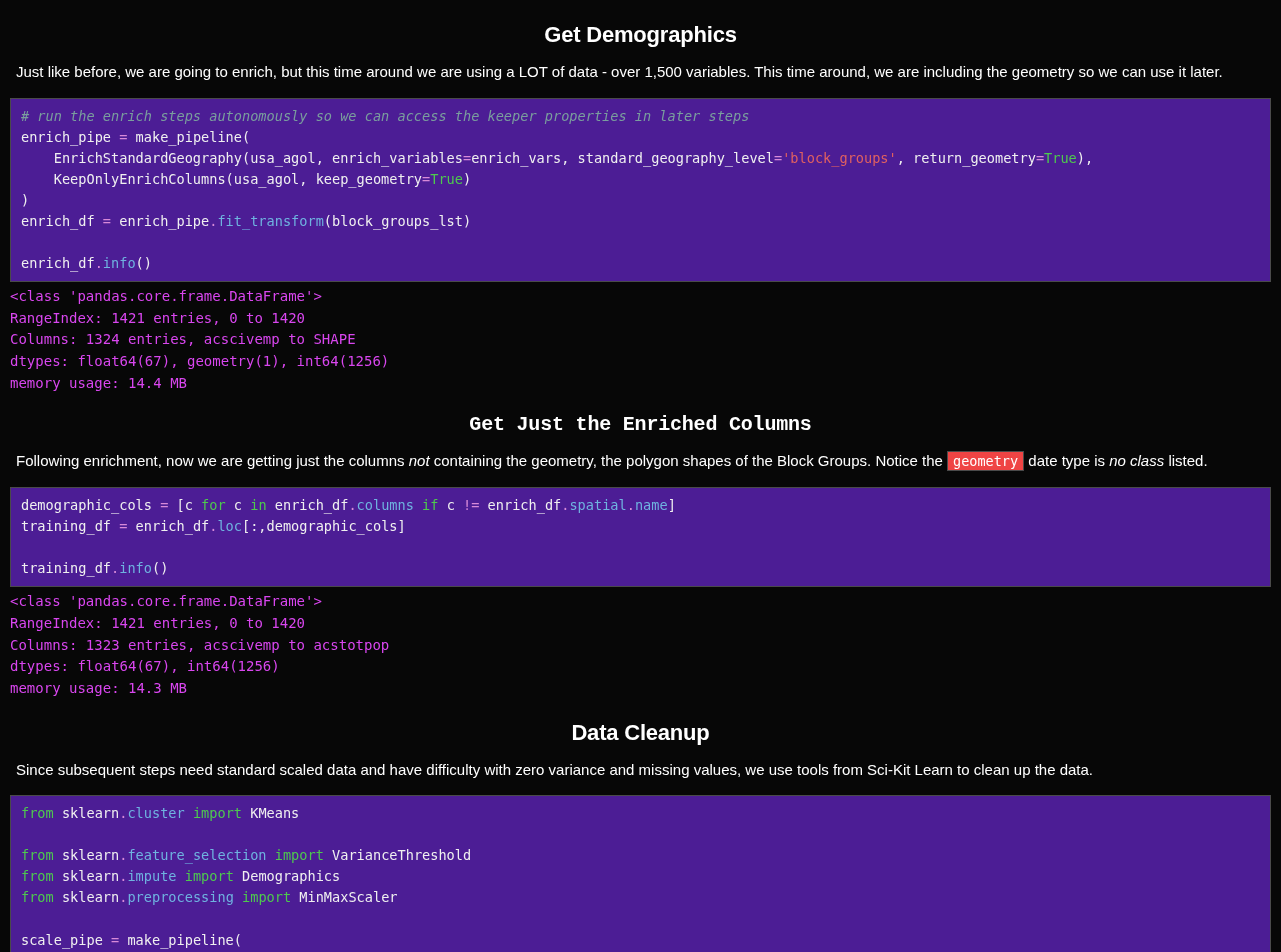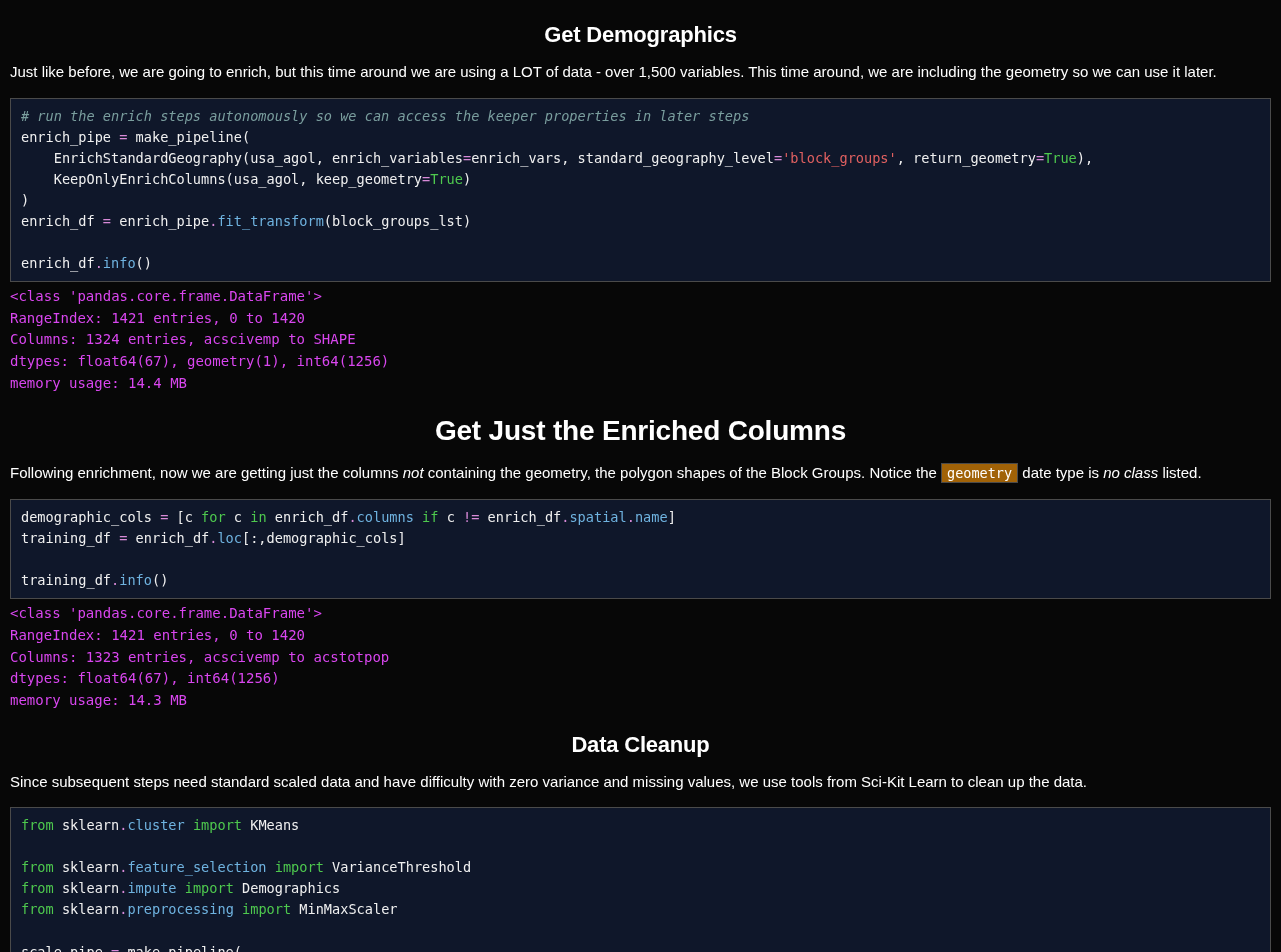--- a/index.html
+++ b/index.html
@@ -14,28 +14,29 @@
     width: 1281px;
   }
   .section-heading {
     font-size: 22px;
     font-weight: 700;
     margin: 8px 0 10px 0;
     letter-spacing: -0.2px;
     text-align: center;
   }
   .section-heading.small {
-    font-size: 28px;
+    font-size: 20px;
+    font-family: Liberation Mono, monospace;
   }
   .prose {
-    margin: 0 0 14px 0;
+    margin: 0 0 14px 6px;
     color: #ffffff;
   }
   .code-block {
-    background: #0f172a;
+    background: #4c1d95;
     border: 1px solid #4a4a4a;
     padding: 7px 10px;
     margin: 6px 0 0 0;
     font-family: "Menlo", "Consolas", monospace;
     font-size: 13.6px;
     line-height: 1.55;
     white-space: pre;
     overflow-x: auto;
   }
   .output-block {
@@ -50,21 +51,21 @@
   }
   .code-block .c  { color: #7a9e9e; font-style: italic; }
   .code-block .k  { color: #4ec94e; }
   .code-block .s  { color: #e06060; }
   .code-block .b  { color: #4ec94e; }
   .code-block .fn { color: #6fb3e0; }
   .code-block .op { color: #d88ad8; }
   .code-block .p  { color: #f0f0f0; }
   .inline-code {
     font-family: "Menlo", "Consolas", monospace;
-    background: #a16207;
+    background: #ef4444;
     border: 1px solid #4a4a4a;
     padding: 1px 5px;
     font-size: 13.5px;
   }
   em { }
 </style>
 </head>
 <body>
 
 <div class="section-heading">Get Demographics</div>

